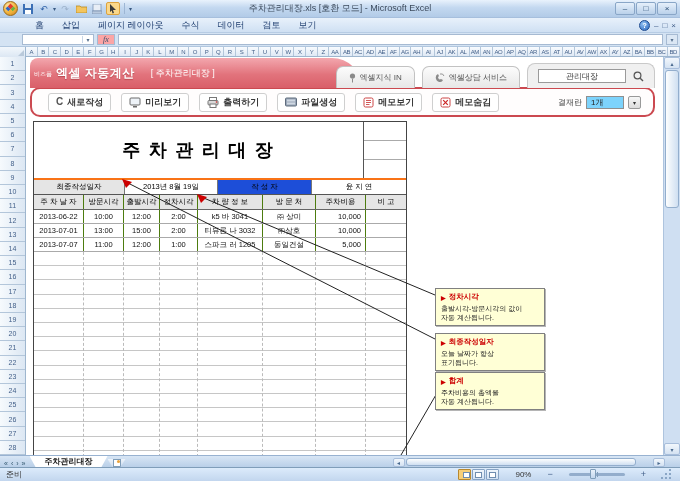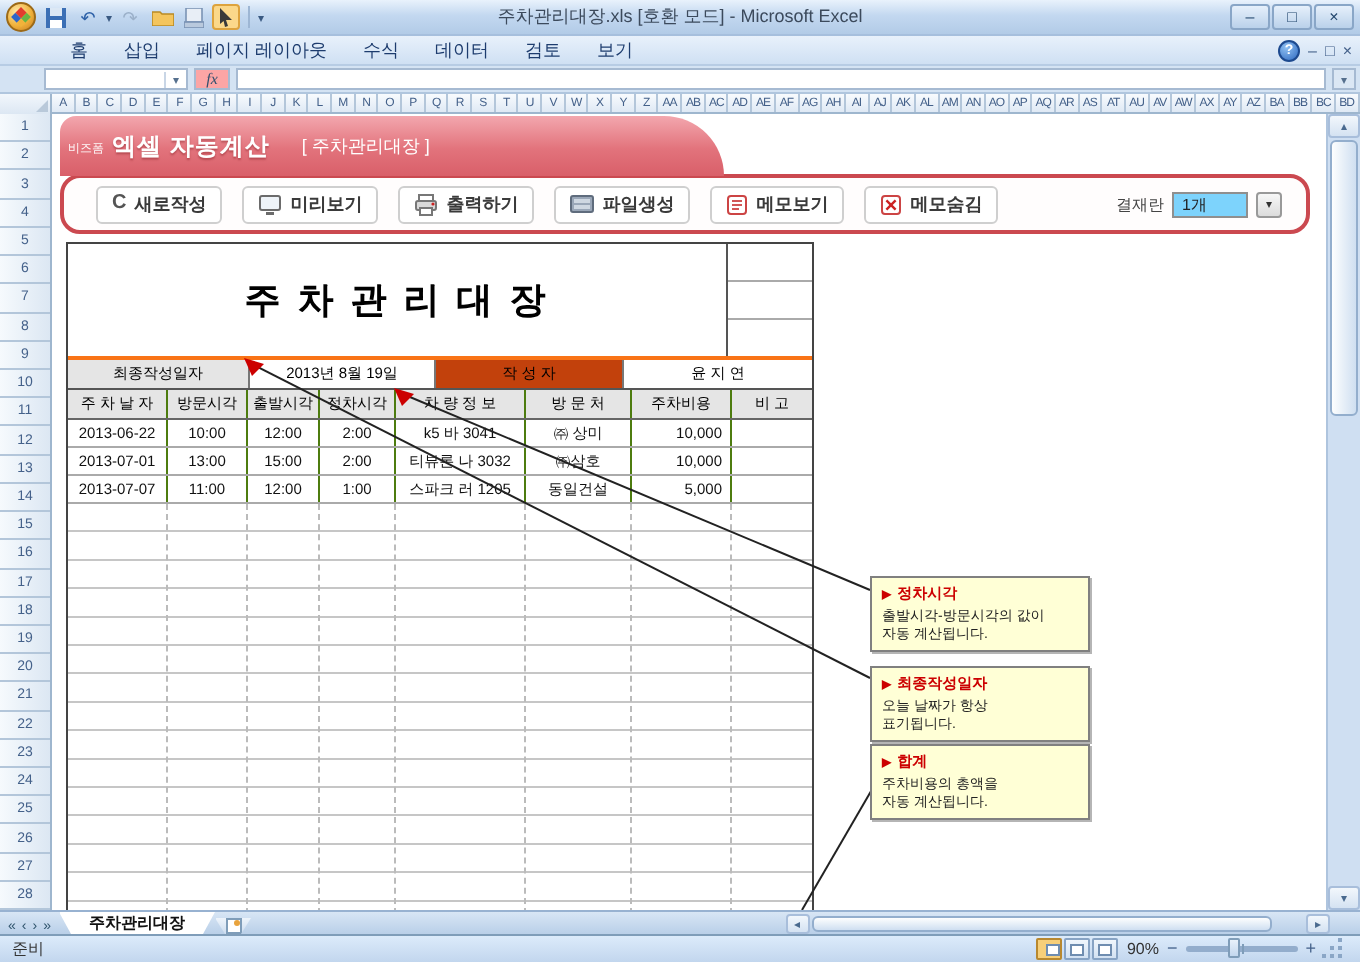--- a/index.html
+++ b/index.html
@@ -81,21 +81,21 @@
   .page { position:absolute; left:7px; top:64px; width:374px; height:336px; border:1px solid #444; background:#fff; }
   .trow-title { height:58px; display:flex; border-bottom:2px solid #f97316;font-family:Liberation Serif, serif; }
   .ttl { flex:1; display:flex; align-items:center; justify-content:center; font-size:18px; font-weight:bold; letter-spacing:2px; color:#000; }
   .minicol { width:43px; border-left:1px solid #555; display:flex; flex-direction:column; }
   .minicol div { flex:1; border-bottom:1px solid #aaa; }
   .minicol div:last-child { border-bottom:none; }
   .trow-info { height:15px; display:flex; border-bottom:1px solid #555; font-size:7.5px; }
   .trow-info > div { display:flex; align-items:center; justify-content:center; border-right:1px solid #777; overflow:hidden; }
   .trow-info > div:nth-child(1) { width:91px; background:#e5e5e5; }
   .trow-info > div:nth-child(2) { width:93px; }
-  .trow-info > div:nth-child(3) { width:94px; background:#c2410c; }
+  .trow-info > div:nth-child(3) { width:94px; background:#1d4ed8; }
   .trow-info > div:nth-child(4) { flex:1; border-right:none; }
   .trow-head { height:15px; display:flex; border-bottom:1px solid #666; background:#e5e5e5; font-size:7.5px; }
   .trow-head > div, .trow-data > div, .t-empty > div { overflow:hidden; display:flex; align-items:center; justify-content:center; border-right:1px solid #4d7c0f; }
   .trow-head > div:nth-child(1), .trow-data > div:nth-child(1), .t-empty > div:nth-child(1) { width:50px; }
   .trow-head > div:nth-child(2), .trow-data > div:nth-child(2), .t-empty > div:nth-child(2) { width:40px; }
   .trow-head > div:nth-child(3), .trow-data > div:nth-child(3), .t-empty > div:nth-child(3) { width:36px; }
   .trow-head > div:nth-child(4), .trow-data > div:nth-child(4), .t-empty > div:nth-child(4) { width:38px; }
   .trow-head > div:nth-child(5), .trow-data > div:nth-child(5), .t-empty > div:nth-child(5) { width:65px; }
   .trow-head > div:nth-child(6), .trow-data > div:nth-child(6), .t-empty > div:nth-child(6) { width:53px; }
   .trow-head > div:nth-child(7), .trow-data > div:nth-child(7), .t-empty > div:nth-child(7) { width:50px; }
@@ -122,21 +122,21 @@
   .tabfill { width:262px; }
   .splitter { width:5px; background:#7693b6; border-radius:2px; margin:1px 0; }
   .hbtn { width:12px; display:flex; align-items:center; justify-content:center; font-size:6px; color:#4a6a8f; background:linear-gradient(#f2f7fc,#d4e2f2); border:1px solid #a8bedb; border-radius:2px; }
   .htrack { flex:1; display:flex; align-items:center; padding:1px; }
   .hthumb { width:230px; height:8px; border:1px solid #93aecd; border-radius:3px; background:linear-gradient(#fdfefe,#cfdff1); }
   .hcorner { width:15px; }
 
   
   .statusbar { height:14px; background:linear-gradient(#dcebfb,#c2d6ee); border-top:1px solid #7f9db9; display:flex; align-items:center; }
   .status-left { padding-left:6px; font-size:8px; color:#333; }
-  .status-right { margin-left:auto; display:flex; align-items:center; gap:4px; padding-right:8px; }
+  .status-right { margin-left:auto; display:flex; align-items:center; gap:16px; padding-right:8px; }
   .vbtns { display:flex; gap:1px; }
   .vbtn { width:13px; height:11px; border:1px solid #87a3c4; border-radius:1px; background:linear-gradient(#f0f6fc,#d2e1f2); display:flex; align-items:center; justify-content:center; }
   .vbtn.sel { background:#f7cf79; border-color:#b8882f; }
   .vbtn i { display:block; width:7px; height:6px; background:#fff; border:1px solid #6f8db0; }
   .zoomtxt { font-size:8px; color:#333; }
   .zbtn { font-size:9px; color:#44618a; line-height:1; }
   .ztrack { width:56px; height:3px; background:#93adcc; border-radius:2px; position:relative; }
   .znotch { position:absolute; left:50%; top:-1px; width:1px; height:5px; background:#7f9db9; }
   .zthumb { position:absolute; left:21px; top:-4px; width:6px; height:10px; background:linear-gradient(#e8f1fa,#c3d7ee); border:1px solid #7f9db9; border-radius:1px; }
   .grip { width:10px; height:10px; position:relative; }
@@ -322,20 +322,43 @@
 
     <div class="canvas">
 
       <div class="panel">
         <div class="panel-top">
           <div class="logo">
             <span class="brand-small">비즈폼</span>
             <span class="brand">엑셀 자동계산</span>
             <span class="doc">[ 주차관리대장 ]</span>
           </div>
+          <div class="tabs-right">
+            <div class="btab">
+              <svg class="ic" width="7" height="10" viewBox="0 0 7 10">
+                  <circle cx="3.5" cy="3" r="2.6" fill="#8a8a8a"></circle>
+                  <rect x="3" y="5.5" width="1" height="4" fill="#8a8a8a"></rect>
+                </svg>
+              <span>엑셀지식 IN</span>
+            </div>
+            <div class="btab">
+              <svg class="ic" width="10" height="9" viewBox="0 0 10 9">
+                  <path d="M1 6 Q0 2 3 1 L4 3 Q2.5 4 3.5 5.5 Q4.5 7 6 6 L8 7 Q7 10 3 8.5 Q1.5 7.5 1 6 Z" fill="#8a8a8a"></path>
+                  <path d="M5 1 Q8 0 9 3" stroke="#8a8a8a" fill="none" stroke-width="0.9"></path>
+                </svg>
+              <span>엑셀상담 서비스</span>
+            </div>
+            <div class="search-tab">
+              <div class="search-input">관리대장</div>
+              <svg class="ic" width="11" height="11" viewBox="0 0 11 11">
+                  <circle cx="4.5" cy="4.5" r="3.4" fill="none" stroke="#555" stroke-width="1.2"></circle>
+                  <line x1="7.2" y1="7.2" x2="10" y2="10" stroke="#555" stroke-width="1.4"></line>
+                </svg>
+            </div>
+          </div>
         </div>
         <div class="panel-bar">
           <div class="abtn">
             <span class="refresh-glyph">C</span>
             <span class="lbl">새로작성</span>
           </div>
           <div class="abtn">
             <svg class="ic" width="12" height="11" viewBox="0 0 12 11">
                 <rect x="1" y="1" width="10" height="7" rx="1" fill="#eef3f8" stroke="#6b6b6b"></rect>
                 <rect x="4" y="9" width="4" height="1.5" fill="#6b6b6b"></rect>

